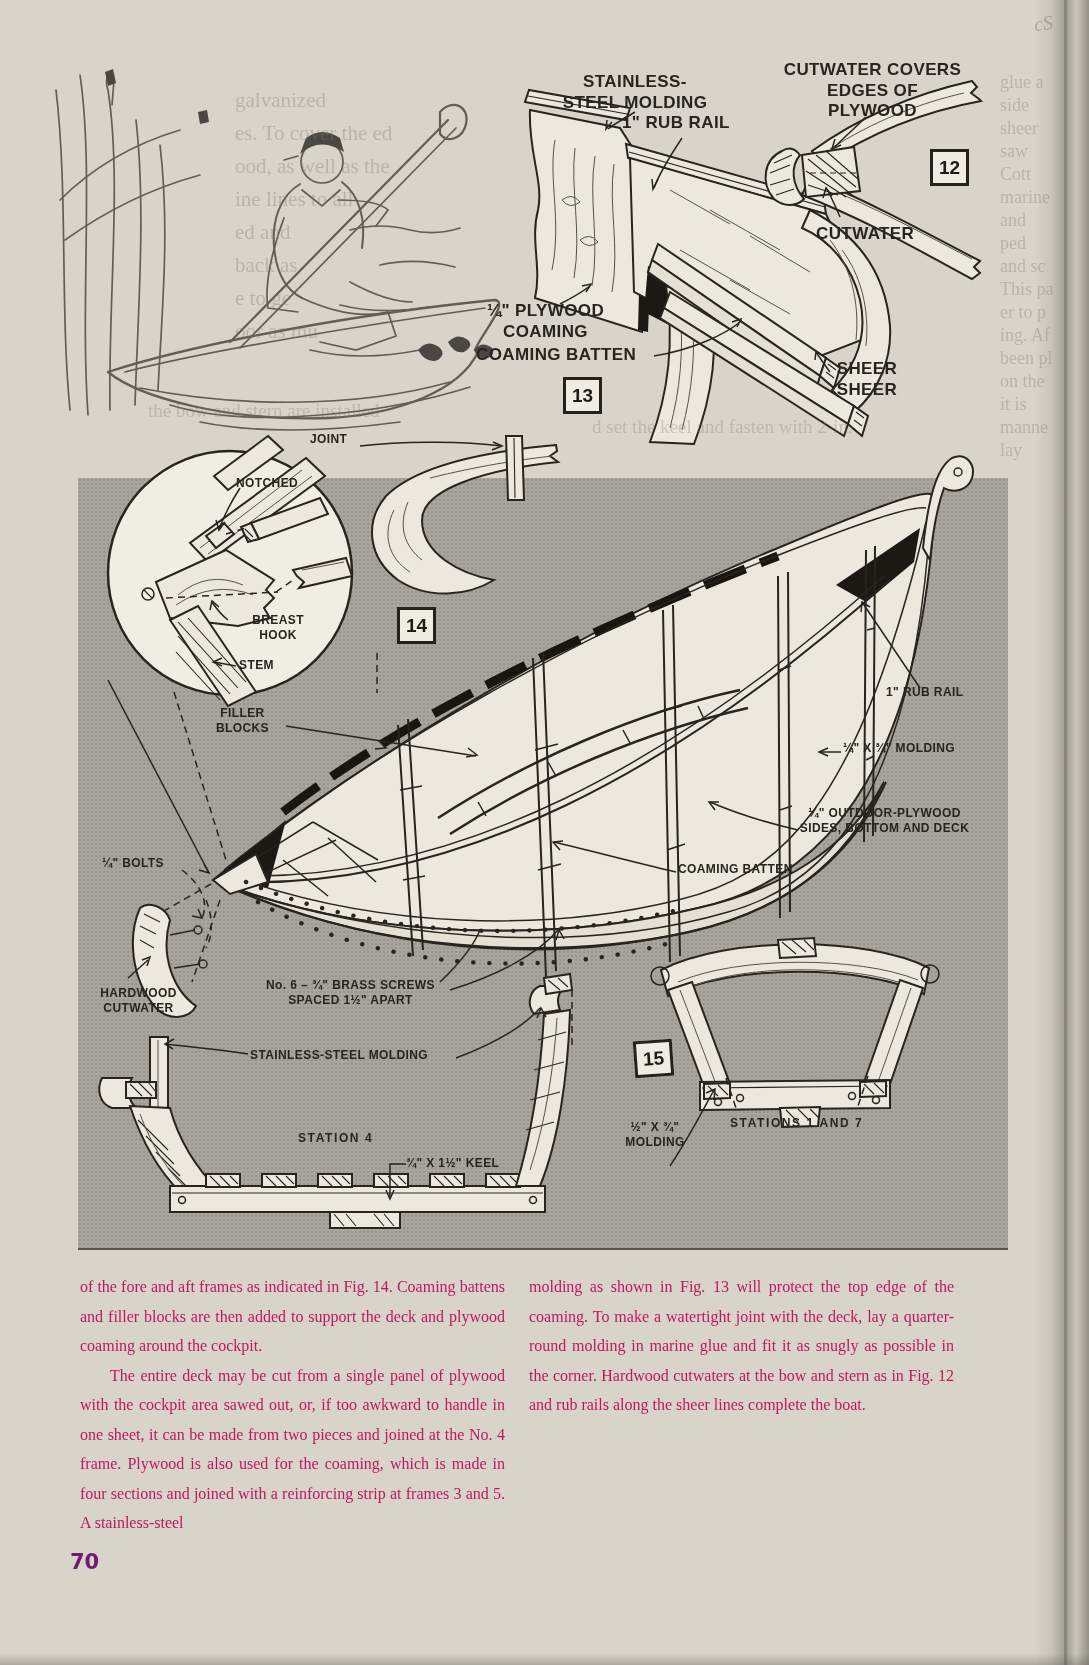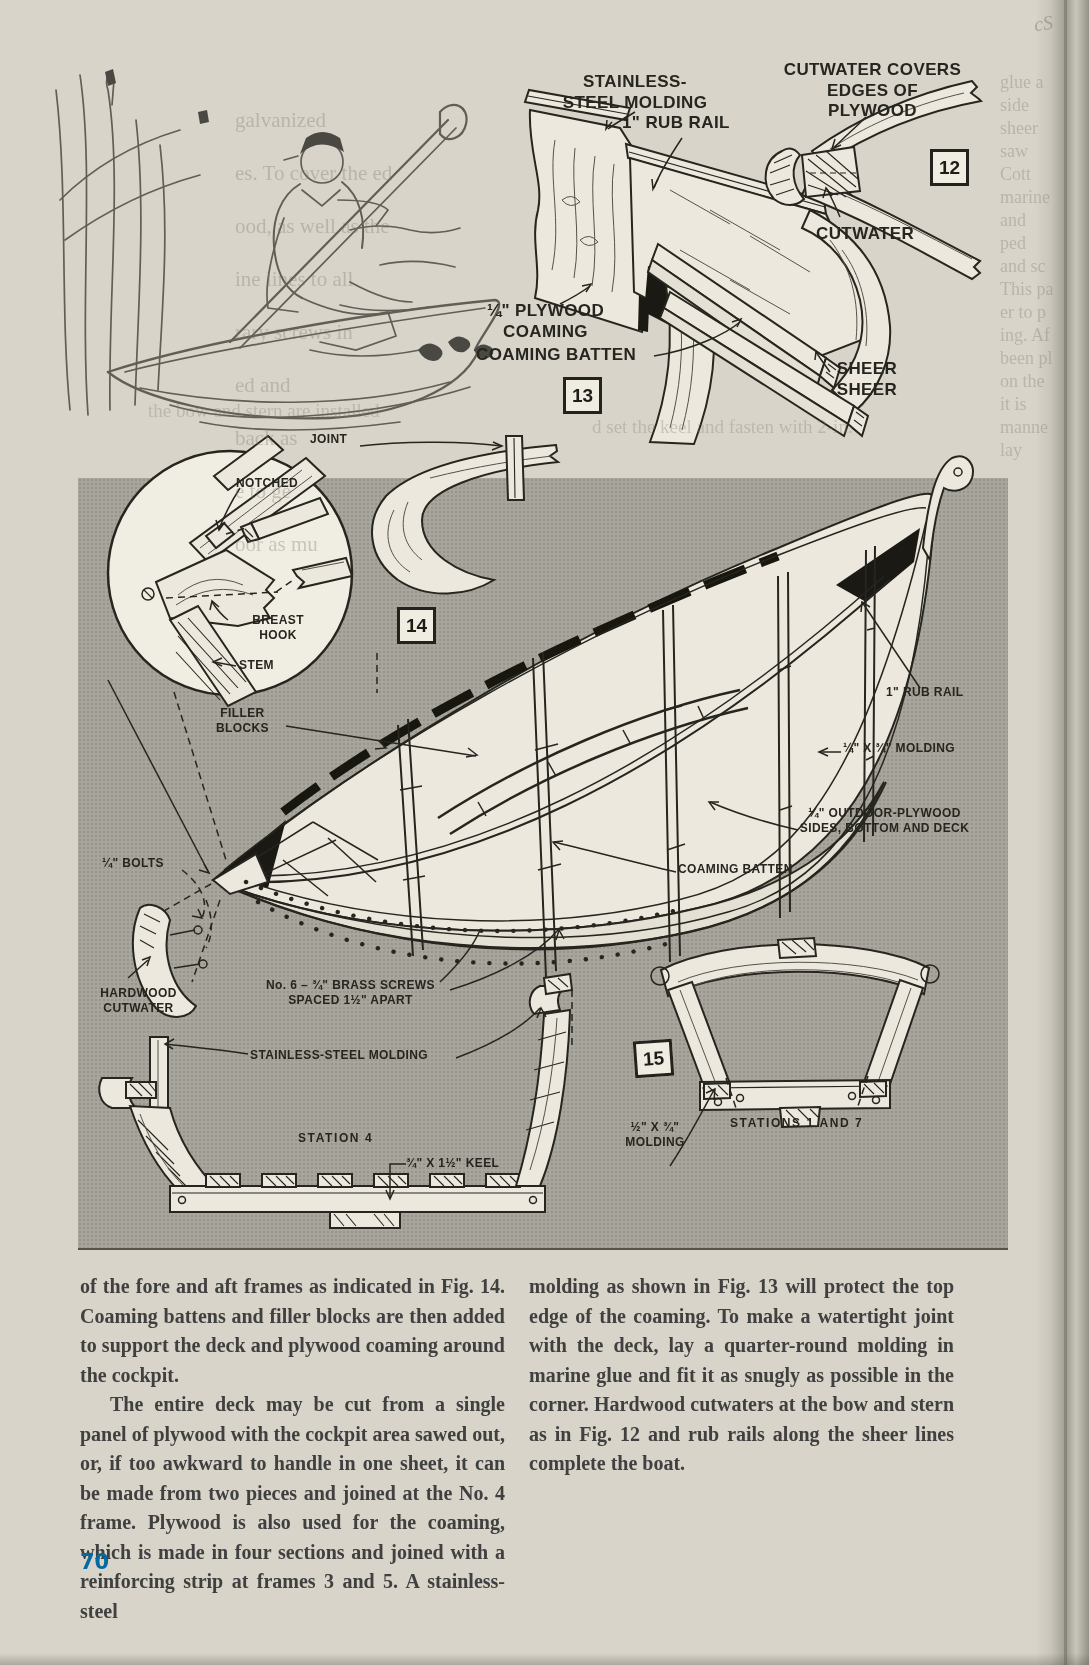--- a/index.html
+++ b/index.html
@@ -14,28 +14,28 @@
   .lbl{position:absolute;font-family:"Liberation Sans",sans-serif;font-weight:700;
        font-size:12px;letter-spacing:.4px;color:#26251f;line-height:1.22;white-space:nowrap;}
   .lbl.c{text-align:center;white-space:normal;}
   .lbl.c span{display:block;white-space:nowrap;}
   .lbl.big{font-size:17px;}
   .lbl.sp{letter-spacing:1.6px;text-align:right;}
   .figbox{position:absolute;width:33px;height:31px;background:#efece2;border:3px solid #23221c;
           display:flex;align-items:center;justify-content:center;
           font:700 19px "Liberation Sans",sans-serif;color:#1d1c17;}
   .textcols{position:absolute;left:80px;top:1272px;width:874px;display:flex;gap:24px;}
-  .col{width:425px;font-family:"Liberation Serif",serif;font-size:20px;line-height:29.5px;
-       text-align:justify;color:#404040;font-weight:bold;}
+  .col{width:425px;font-family:"Liberation Serif",serif;font-size:16px;line-height:29.5px;
+       text-align:justify;color:#be185d;}
   .col p{margin:0;}
   .col p.ind{text-indent:30px;}
-  .pagenum{position:absolute;left:80px;top:1550px;font:600 21px "DejaVu Sans",sans-serif;color:#0369a1;}
+  .pagenum{position:absolute;left:70px;top:1550px;font:600 21px "DejaVu Sans",sans-serif;color:#701a75;}
   .ghost{position:absolute;color:#7e786a;opacity:.34;font-family:"Liberation Serif",serif;
          filter:blur(.5px);pointer-events:none;}
-  .ghost-block span{display:block;height:33px;font-size:21px;overflow:hidden;margin-top:20px;}
+  .ghost-block span{display:block;height:33px;font-size:21px;overflow:hidden;}
   .ghost-col span{display:block;height:23px;font-size:18px;overflow:hidden;}
   .ghost-line{font-size:19px;opacity:.30;}
   .handmark{position:absolute;left:1034px;top:12px;font:italic 20px "Liberation Serif",serif;
             color:#8e887a;opacity:.6;transform:rotate(-8deg);}
   .edge{position:absolute;right:0;top:0;width:54px;height:100%;
         background:linear-gradient(90deg,rgba(110,107,98,0) 0%,rgba(110,107,98,.15) 30%,
         rgba(80,78,70,.42) 58%,rgba(150,147,138,.22) 76%,rgba(80,78,70,.5) 100%);}
   .edge2{position:absolute;right:22px;top:0;width:3px;height:100%;background:rgba(70,68,60,.28);}
   .botshadow{position:absolute;left:0;bottom:0;width:100%;height:12px;
         background:linear-gradient(180deg,rgba(90,88,80,0),rgba(90,88,80,.35));}
@@ -438,21 +438,20 @@
       <span>½" X ¾"</span>
       <span>MOLDING</span>
     </div>
   <div class="lbl sp" style="left:730px;top:1116px">STATIONS 1 AND 7</div>
 
   <div class="ghost ghost-block" style="left:235px;top:88px;width:270px">
       <span>galvanized</span>
       <span>es. To cover the ed</span>
       <span>ood, as well as the</span>
       <span>ine lines to all</span>
-      <span>rary screws in</span>
       <span>ed and</span>
       <span>back as</span>
       <span>e to ge</span>
       <span>oor as mu</span>
     </div>
   <div class="ghost ghost-line" style="left:148px;top:400px">the bow and stern are installed</div>
   <div class="ghost ghost-line" style="left:592px;top:416px">d set the keel and fasten with 2-in.</div>
   <div class="ghost ghost-col" style="left:1000px;top:72px;width:70px">
       <span>glue a</span>
       <span>side</span>

